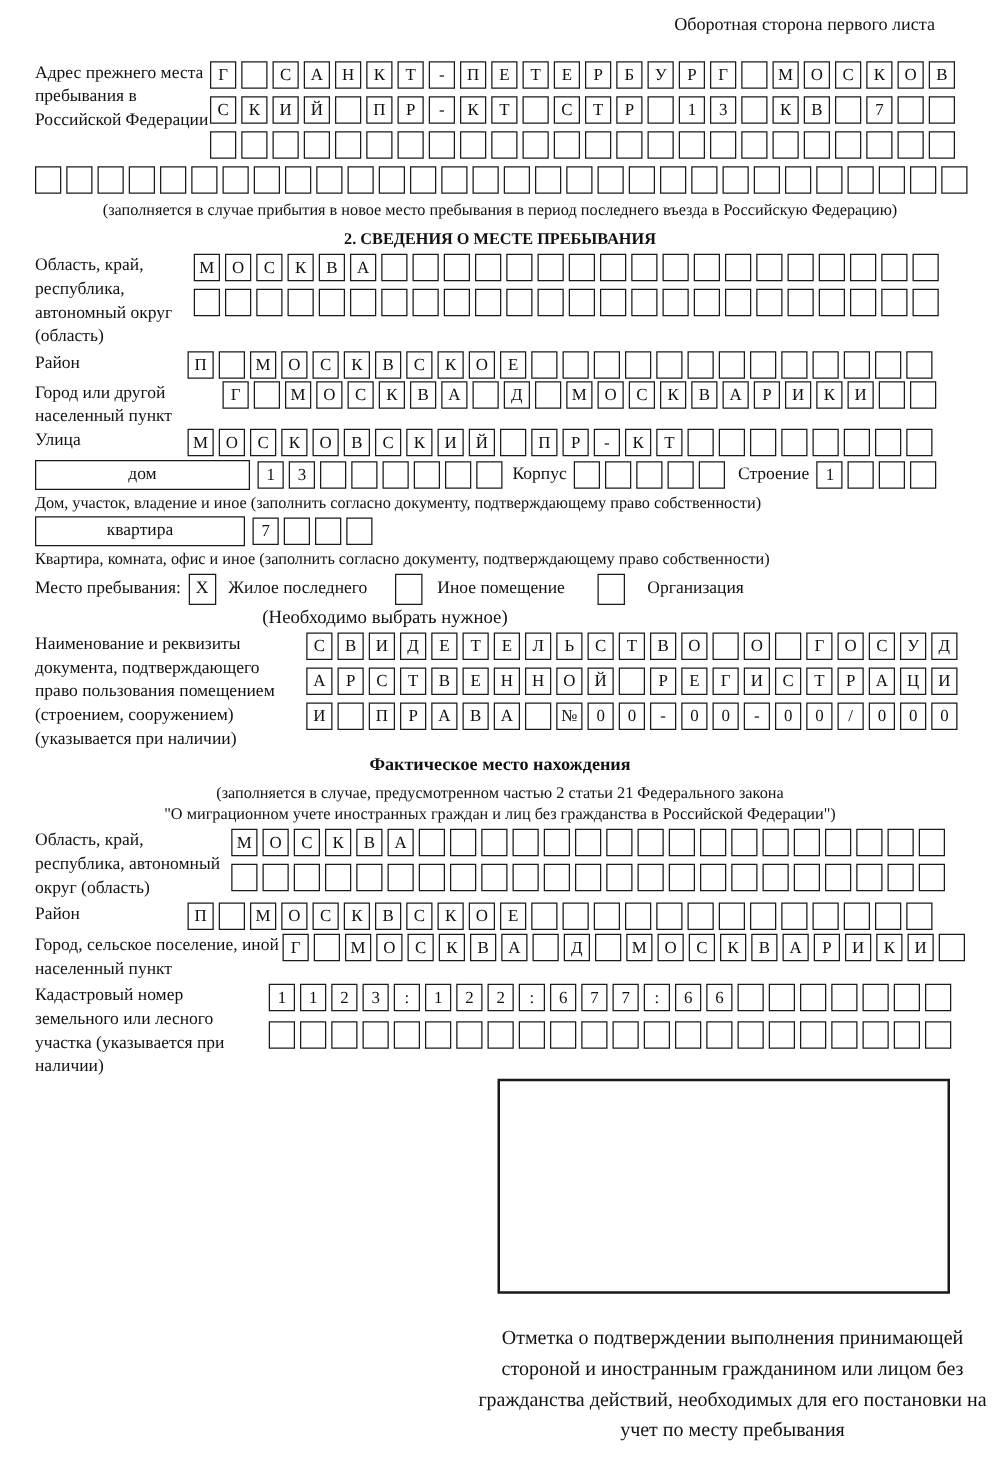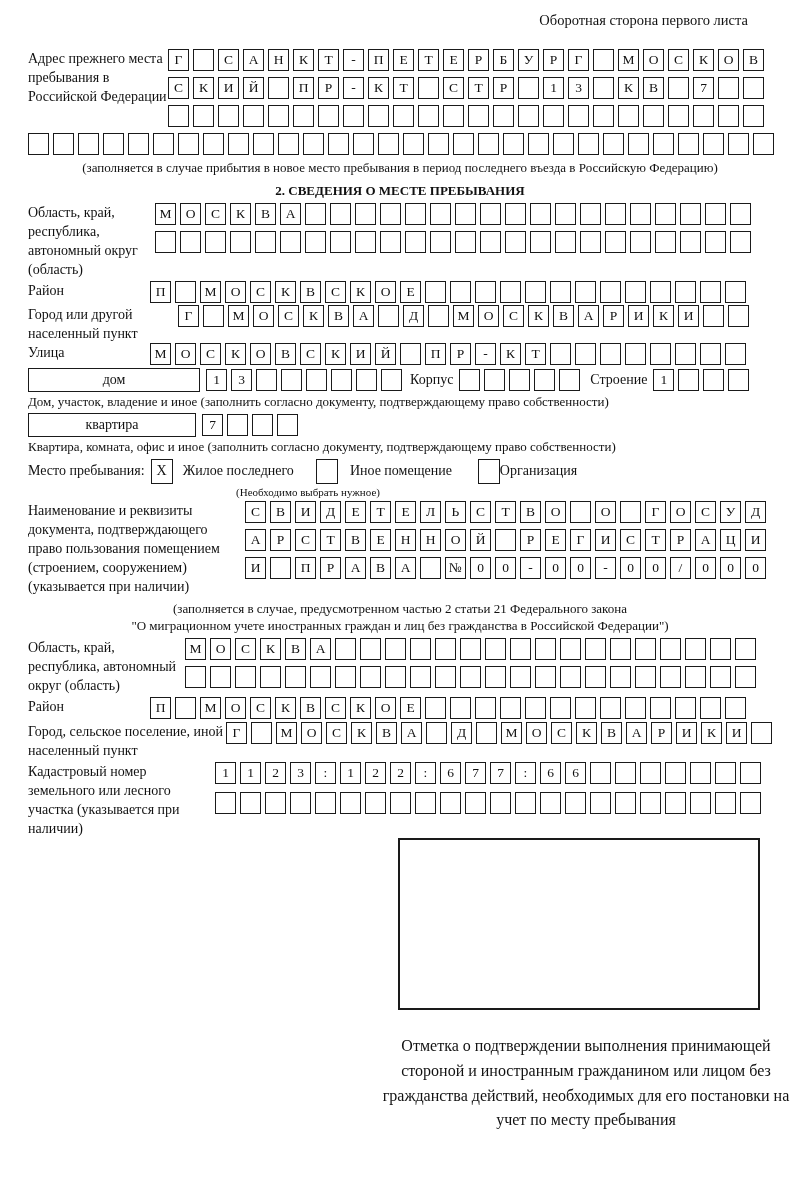--- a/index.html
+++ b/index.html
@@ -25,25 +25,25 @@
   .sec-title{text-align:center;font-weight:bold;font-size:13px;}
   .sub-title{text-align:center;font-weight:bold;font-size:14.5px;} .w122{width:122px;} .w127{width:127px;} .w140{width:140px;}
   .w150{width:150px;} .w157{width:157px;} .w187{width:187px;} .w198{width:198px;} .w217{width:217px;}
 
   .mt2{margin-top:2px;} .mt3{margin-top:3px;} .mt4{margin-top:4px;} .mt5{margin-top:5px;}
   .mt6{margin-top:6px;} .mt20{margin-top:20px;}
 
   .house-box{width:172px;}
   .apt-box{width:168px;}
   .ml6{margin-left:6px;} .ml8{margin-left:8px;} .ml10{margin-left:10px;}
-  .ml12{margin-left:12px;} .ml18{} .ml22{margin-left:22px;} .ml26{margin-left:26px;}
+  .ml12{margin-left:12px;} .ml18{margin-left:18px;} .ml22{margin-left:22px;} .ml26{margin-left:26px;}
   .mr6{margin-right:6px;}
   .inline-lbl{font-size:14px;flex-shrink:0;}
 
-  .stay-note{width:560px;text-align:center;font-size:11px;margin-top:2px;}
+  .stay-note{width:560px;text-align:center;font-size:15px;margin-top:2px;}
   .stamp-box{width:362px;height:172px;border:2px solid #1a1a1a;box-sizing:border-box;
              margin-left:370px;background:#fff;}
   .stamp-caption{width:412px;margin-left:352px;text-align:center;font-size:16px;line-height:1.55;margin-top:24px;}
 </style>
 </head>
 <body>
 
 <div class="page">
 
   <div class="corner">Оборотная сторона первого листа</div>
@@ -434,20 +434,21 @@
           <span class="cell">0</span>
           <span class="cell">0</span>
           <span class="cell">/</span>
           <span class="cell">0</span>
           <span class="cell">0</span>
           <span class="cell">0</span>
         </div>
     </div>
   </div>
 
+  <div class="sub-title mt3">Фактическое место нахождения</div>
   <div class="note center mt5">(заполняется в случае, предусмотренном частью 2 статьи 21 Федерального закона</div>
   <div class="note center">"О миграционном учете иностранных граждан и лиц без гражданства в Российской Федерации")</div>
 
   <div class="row mt3">
     <div class="lbl w157">Область, край, республика, автономный округ (область)</div>
     <div class="rows">
       <div class="cells">
           <span class="cell">М</span>
           <span class="cell">О</span>
           <span class="cell">С</span>

